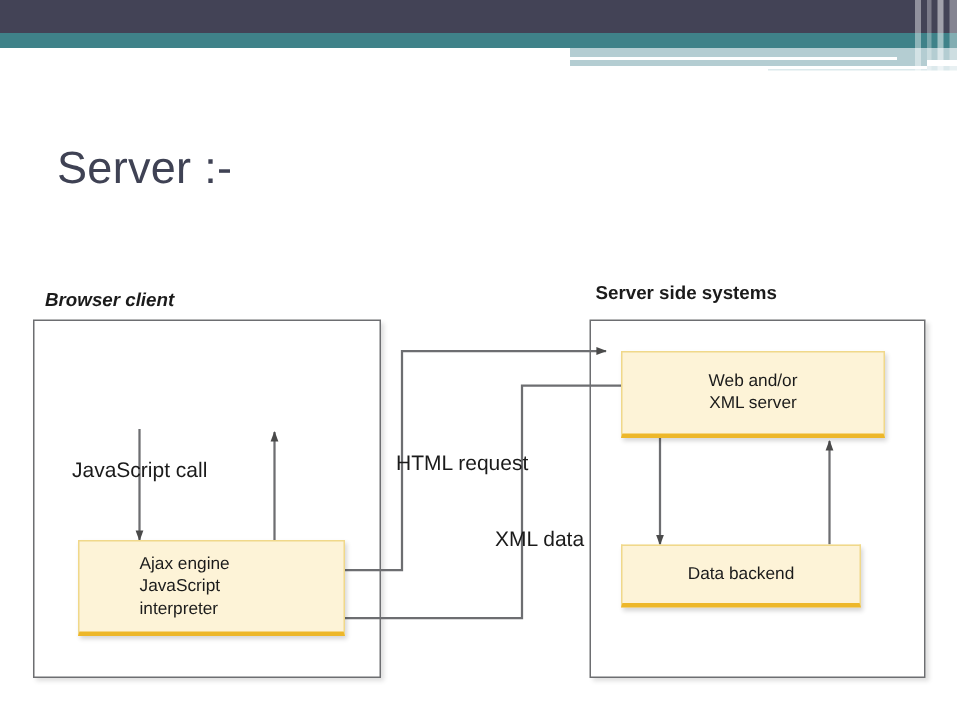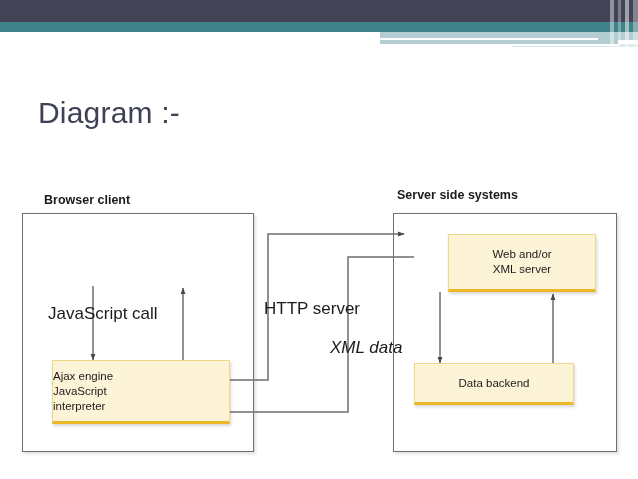--- a/index.html
+++ b/index.html
@@ -137,25 +137,25 @@
     box-sizing: border-box;
   }
   .nodebox .nodelabel {
     font-size: 11.5px;
     color: #1b1b1b;
     line-height: 15px;
     text-align: center;
     white-space: pre-line;
   }
   .nodebox.left-align { justify-content: flex-start; }
-  .nodebox.left-align .nodelabel { text-align: left; }
+  .nodebox.left-align .nodelabel { text-align: left; padding-left: 40px; }
 
   .edgelabel {
     position: absolute;
-    font-size: 17px;
+    font-size: 14px;
     color: #1b1b1b;
     line-height: 15px;
     white-space: pre-line;
   }
 
   svg#wires {
     position: absolute;
     left: 0; top: 0;
     width: 638px;
     height: 290px;
@@ -173,25 +173,25 @@
   <div class="rule-b"></div>
   <div class="rule-a"></div>
   <div class="rule-d"></div>
   <div class="rule-c"></div>
   <div class="vstripe vs1"></div>
   <div class="vstripe vs2"></div>
   <div class="vstripe vs3"></div>
   <div class="vstripe vs4"></div>
 </div>
 
-<div id="slide-title">Diagram :-</div>
+<div id="slide-title">Server :-</div>
 
 <div id="diagram">
 
-  <div class="panel-title" style="left:44px; top:13px;">Browser client</div>
+  <div class="panel-title" style="left:30px; top:13px;font-style:italic;">Browser client</div>
   <div class="panel-title" style="left:397px; top:8px;text-align:right;">Server side systems</div>
 
   <div class="panel" style="left:22px; top:33px; width:230px; height:237px;"></div>
   <div class="panel" style="left:393px; top:33px; width:222px; height:237px;"></div>
 
   <svg id="wires" viewBox="0 0 638 290" xmlns="http://www.w3.org/2000/svg">
     <defs>
       <marker id="arrow" markerWidth="8" markerHeight="8" refX="6.4" refY="3" orient="auto" markerUnits="userSpaceOnUse">
         <path d="M0,0.4 L7,3 L0,5.6 z" fill="#4a4a4a"></path>
       </marker>
@@ -212,29 +212,29 @@
     </g>
   </svg>
 
 
   <div class="nodebox left-align" style="left:52px; top:180px; width:178px; height:64px;">
     <span class="nodelabel">Ajax engine
 JavaScript
 interpreter</span>
   </div>
 
-  <div class="nodebox" style="left:414px; top:54px; width:148px; height:58px;margin-left:34px;">
+  <div class="nodebox" style="left:414px; top:54px; width:176px; height:58px;">
     <span class="nodelabel">Web and/or
 XML server</span>
   </div>
 
   <div class="nodebox" style="left:414px; top:183px; width:160px; height:42px;">
     <span class="nodelabel">Data backend</span>
   </div>
 
   <div class="edgelabel" style="left:48px; top:126px;">JavaScript call</div>
 
 
-  <div class="edgelabel" style="left:264px; top:121px;">HTTP server</div>
-
-  <div class="edgelabel" style="left:330px; top:160px;font-style:italic;">XML data</div>
+  <div class="edgelabel" style="left:264px; top:121px;">HTML request</div>
+
+  <div class="edgelabel" style="left:330px; top:172px;">XML data</div>
 
 </div>
 
 </body></html>

